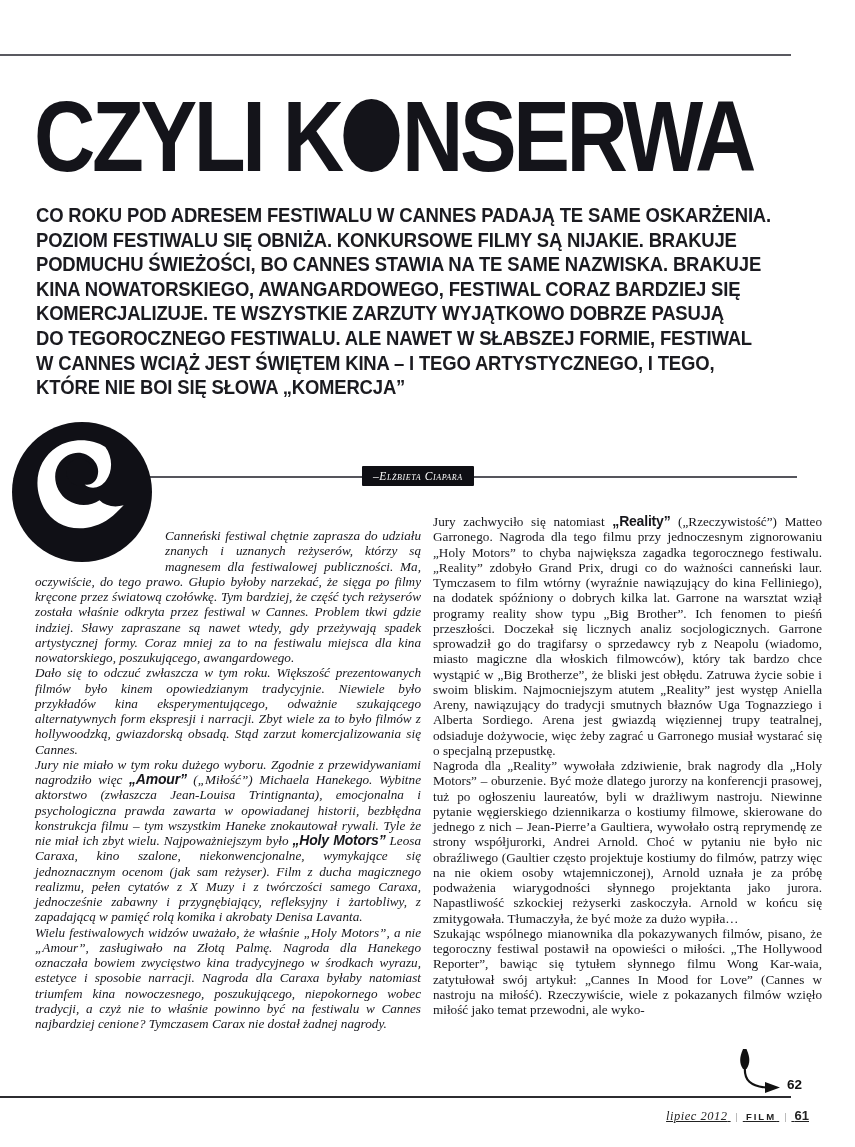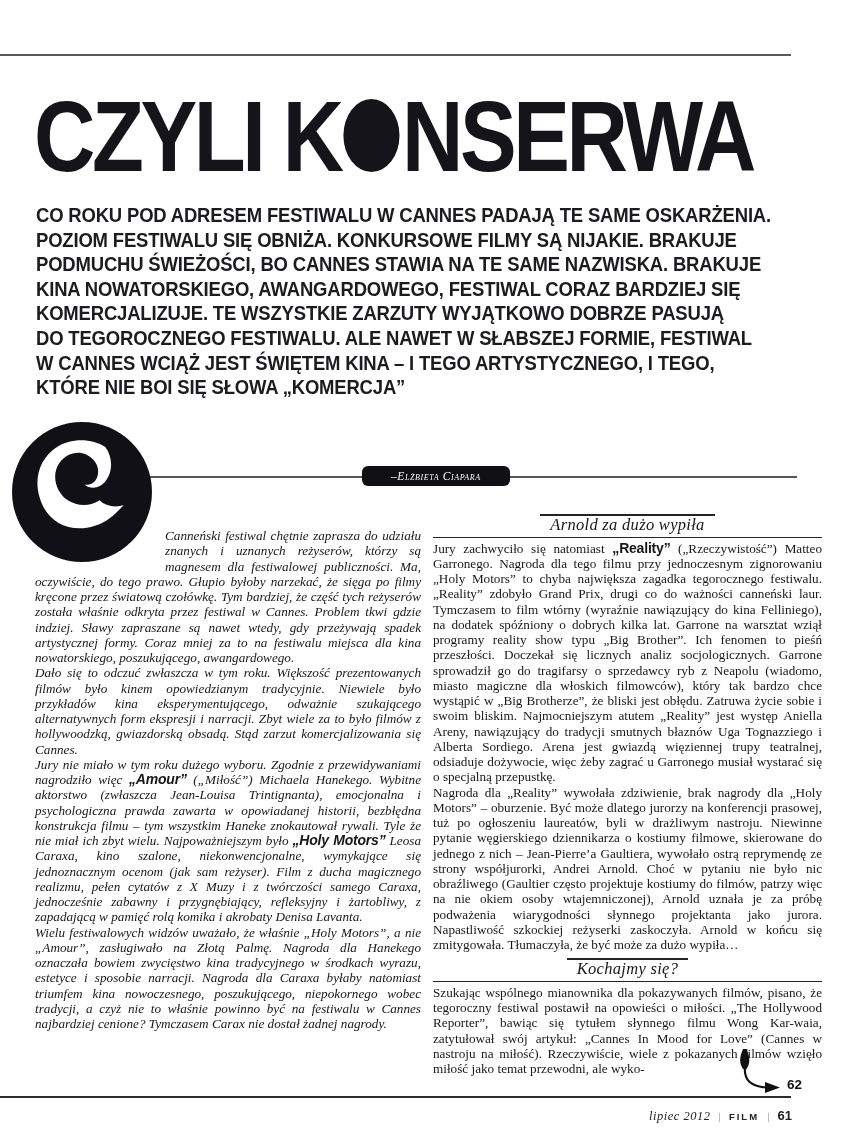--- a/index.html
+++ b/index.html
@@ -19,22 +19,22 @@
   #intro{position:absolute;left:36px;top:203px;width:920px;
     font-family:"Liberation Sans",sans-serif;font-weight:bold;font-size:21px;
     line-height:24.6px;color:#1b1b20;white-space:pre;letter-spacing:-0.2px;
     transform:scaleX(0.88);transform-origin:left top;}
 
   
   #logo{position:absolute;left:12px;top:422px;width:140px;height:140px;z-index:3;}
 
   
   #byline-rule{left:140px;top:476px;width:657px;height:1.5px;background:#55555c;}
-  #byline-pill{position:absolute;left:362px;top:466px;height:20px;padding:0 29px;
-    background:#0f0f14;border-radius:6px;display:flex;align-items:center;justify-content:center;
+  #byline-pill{position:absolute;left:362px;top:466px;height:20px;padding:0 11px;
+    background:#0f0f14;border-radius:1px;display:flex;align-items:center;justify-content:center;
     color:#ffffff;font-style:italic;font-variant:small-caps;font-size:11.5px;letter-spacing:0.6px;z-index:2;}
 
   
   .col{position:absolute;font-size:13.2px;line-height:15.25px;text-align:justify;color:#17171c;}
   #col-left{left:35px;top:528px;width:386px;font-style:italic;}
   #col-right{left:433px;top:514px;width:389px;}
   .col p{margin:0;}
   #circle-spacer{float:left;width:130px;height:31px;}
 
   .subhead{text-align:center;border-bottom:1.6px solid #222228;margin:0 0 3px 0;line-height:1;}
@@ -44,21 +44,21 @@
 
   b.title{font-family:"Liberation Sans",sans-serif;font-size:14px;font-weight:bold;letter-spacing:-0.2px;}
 
   
   #continued{position:absolute;left:735px;top:1048px;width:90px;height:52px;z-index:2;text-align:center;}
   #continued svg{position:absolute;left:0;top:0;}
   #continued .num{position:absolute;left:52px;top:29px;font-family:"Liberation Sans",sans-serif;
     font-weight:bold;font-size:13.5px;color:#111;}
 
   
-  #page-footer{position:absolute;right:63px;top:1108px;white-space:nowrap;font-size:12.5px;color:#222;}
+  #page-footer{position:absolute;right:46px;top:1108px;white-space:nowrap;font-size:12.5px;color:#222;text-decoration:underline;}
   #page-footer .ital{font-style:italic;letter-spacing:0.5px;}
   #page-footer .sep{color:#888;margin:0 5px;font-size:11px;}
   #page-footer .mag{font-family:"Liberation Sans",sans-serif;font-weight:bold;font-size:9.5px;letter-spacing:2px;}
   #page-footer .num{font-family:"Liberation Sans",sans-serif;font-weight:bold;font-size:13px;}
 </style>
 </head>
 <body>
 
 <div id="top-rule" class="rule"></div>
 
@@ -102,28 +102,22 @@
 
 <div id="col-left" class="col">
   <div id="circle-spacer"></div>
   <p><span>Canneński festiwal chętnie zaprasza do udziału znanych i uznanych reżyserów, którzy są magnesem dla festiwalowej publiczności. Ma, oczywiście, do tego prawo. Głupio byłoby narzekać, że sięga po filmy kręcone przez światową czołówkę. Tym bardziej, że część tych reżyserów została właśnie odkryta przez festiwal w Cannes. Problem tkwi gdzie indziej. Sławy zapraszane są nawet wtedy, gdy przeżywają spadek artystycznej formy. Coraz mniej za to na festiwalu miejsca dla kina nowatorskiego, poszukującego, awangardowego.</span></p>
   <p><span>Dało się to odczuć zwłaszcza w tym roku. Większość prezentowanych filmów było kinem opowiedzianym tradycyjnie. Niewiele było przykładów kina eksperymentującego, odważnie szukającego alternatywnych form ekspresji i narracji. Zbyt wiele za to było filmów z hollywoodzką, gwiazdorską obsadą. Stąd zarzut komercjalizowania się Cannes.</span></p>
   <p><span>Jury nie miało w tym roku dużego wyboru. Zgodnie z przewidywaniami nagrodziło więc </span><b class="title">„Amour”</b><span> („Miłość”) Michaela Hanekego. Wybitne aktorstwo (zwłaszcza Jean-Louisa Trintignanta), emocjonalna i psychologiczna prawda zawarta w opowiadanej historii, bezbłędna konstrukcja filmu – tym wszystkim Haneke znokautował rywali. Tyle że nie miał ich zbyt wielu. Najpoważniejszym było </span><b class="title">„Holy Motors”</b><span> Leosa Caraxa, kino szalone, niekonwencjonalne, wymykające się jednoznacznym ocenom (jak sam reżyser). Film z ducha magicznego realizmu, pełen cytatów z X Muzy i z twórczości samego Caraxa, jednocześnie zabawny i przygnębiający, refleksyjny i żartobliwy, z zapadającą w pamięć rolą komika i akrobaty Denisa Lavanta.</span></p>
   <p><span>Wielu festiwalowych widzów uważało, że właśnie „Holy Motors”, a nie „Amour”, zasługiwało na Złotą Palmę. Nagroda dla Hanekego oznaczała bowiem zwycięstwo kina tradycyjnego w środkach wyrazu, estetyce i sposobie narracji. Nagroda dla Caraxa byłaby natomiast triumfem kina nowoczesnego, poszukującego, niepokornego wobec tradycji, a czyż nie to właśnie powinno być na festiwalu w Cannes najbardziej cenione? Tymczasem Carax nie dostał żadnej nagrody.</span></p>
 </div>
 
 <div id="col-right" class="col">
-  <div class="subhead">
-    <span class="st">Arnold za dużo wypiła</span>
-  </div>
   <p><span>Jury zachwyciło się natomiast </span><b class="title">„Reality”</b><span> („Rzeczywistość”) Matteo Garronego. Nagroda dla tego filmu przy jednoczesnym zignorowaniu „Holy Motors” to chyba największa zagadka tegorocznego festiwalu. „Reality” zdobyło Grand Prix, drugi co do ważności canneński laur. Tymczasem to film wtórny (wyraźnie nawiązujący do kina Felliniego), na dodatek spóźniony o dobrych kilka lat. Garrone na warsztat wziął programy reality show typu „Big Brother”. Ich fenomen to pieśń przeszłości. Doczekał się licznych analiz socjologicznych. Garrone sprowadził go do tragifarsy o sprzedawcy ryb z Neapolu (wiadomo, miasto magiczne dla włoskich filmowców), który tak bardzo chce wystąpić w „Big Brotherze”, że bliski jest obłędu. Zatruwa życie sobie i swoim bliskim. Najmocniejszym atutem „Reality” jest występ Aniella Areny, nawiązujący do tradycji smutnych błaznów Uga Tognazziego i Alberta Sordiego. Arena jest gwiazdą więziennej trupy teatralnej, odsiaduje dożywocie, więc żeby zagrać u Garronego musiał wystarać się o specjalną przepustkę.</span></p>
   <p><span>Nagroda dla „Reality” wywołała zdziwienie, brak nagrody dla „Holy Motors” – oburzenie. Być może dlatego jurorzy na konferencji prasowej, tuż po ogłoszeniu laureatów, byli w drażliwym nastroju. Niewinne pytanie węgierskiego dziennikarza o kostiumy filmowe, skierowane do jednego z nich – Jean-Pierre’a Gaultiera, wywołało ostrą reprymendę ze strony współjurorki, Andrei Arnold. Choć w pytaniu nie było nic obraźliwego (Gaultier często projektuje kostiumy do filmów, patrzy więc na nie okiem osoby wtajemniczonej), Arnold uznała je za próbę podważenia wiarygodności słynnego projektanta jako jurora. Napastliwość szkockiej reżyserki zaskoczyła. Arnold w końcu się zmitygowała. Tłumaczyła, że być może za dużo wypiła…</span></p>
-  <div class="subhead mid">
-    <span class="st">Kochajmy się?</span>
-  </div>
   <p><span>Szukając wspólnego mianownika dla pokazywanych filmów, pisano, że tegoroczny festiwal postawił na opowieści o miłości. „The Hollywood Reporter”, bawiąc się tytułem słynnego filmu Wong Kar-waia, zatytułował swój artykuł: „Cannes In Mood for Love” (Cannes w nastroju na miłość). Rzeczywiście, wiele z pokazanych filmów wzięło miłość jako temat przewodni, ale wyko-</span></p>
 </div>
 
 <div id="continued">
   <svg width="52" height="50" viewBox="0 0 52 50">
     <path d="M8,1 C4.5,9 4,15 8,21 L11.5,21 C15.5,15 15,9 11.5,1 Z" fill="#111"></path>
     <path d="M9.8,21 C9.8,32 15,38 31,39.5" fill="none" stroke="#111" stroke-width="2.2"></path>
     <polygon points="30,34 45,39.5 30,45" fill="#111"></polygon>
   </svg>
   <span class="num">62</span>

